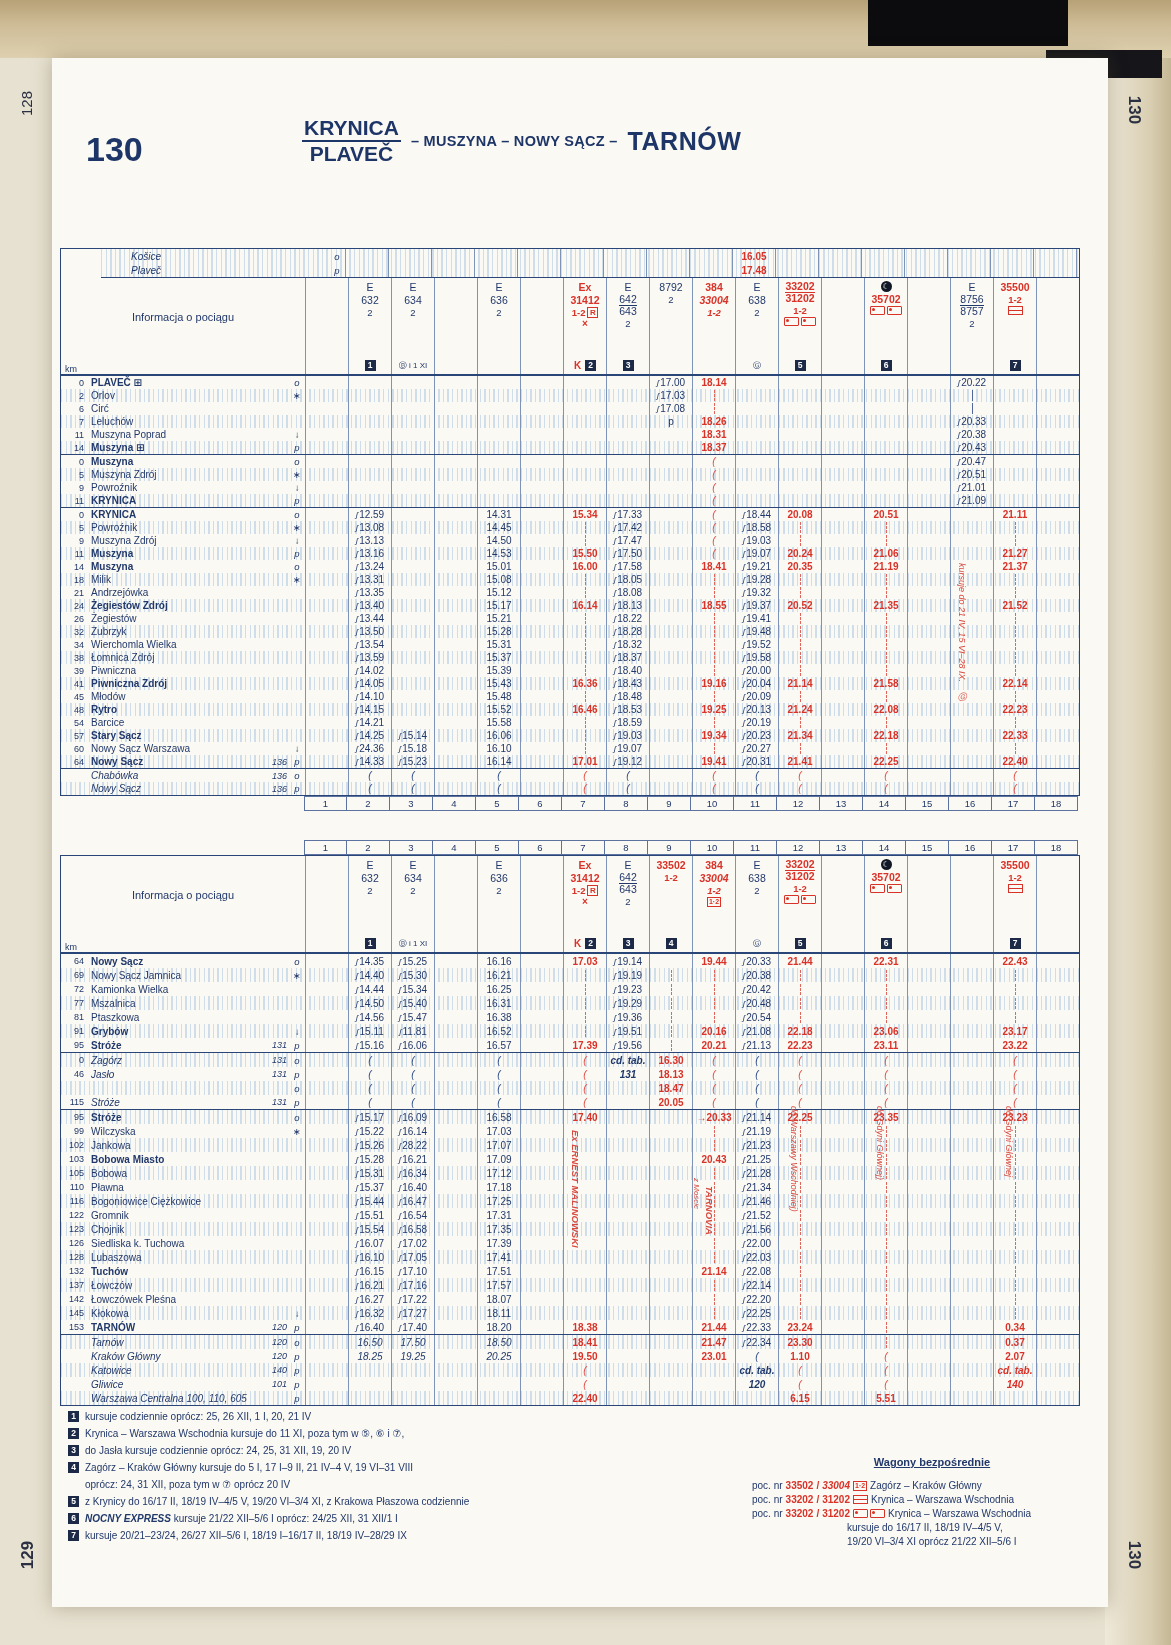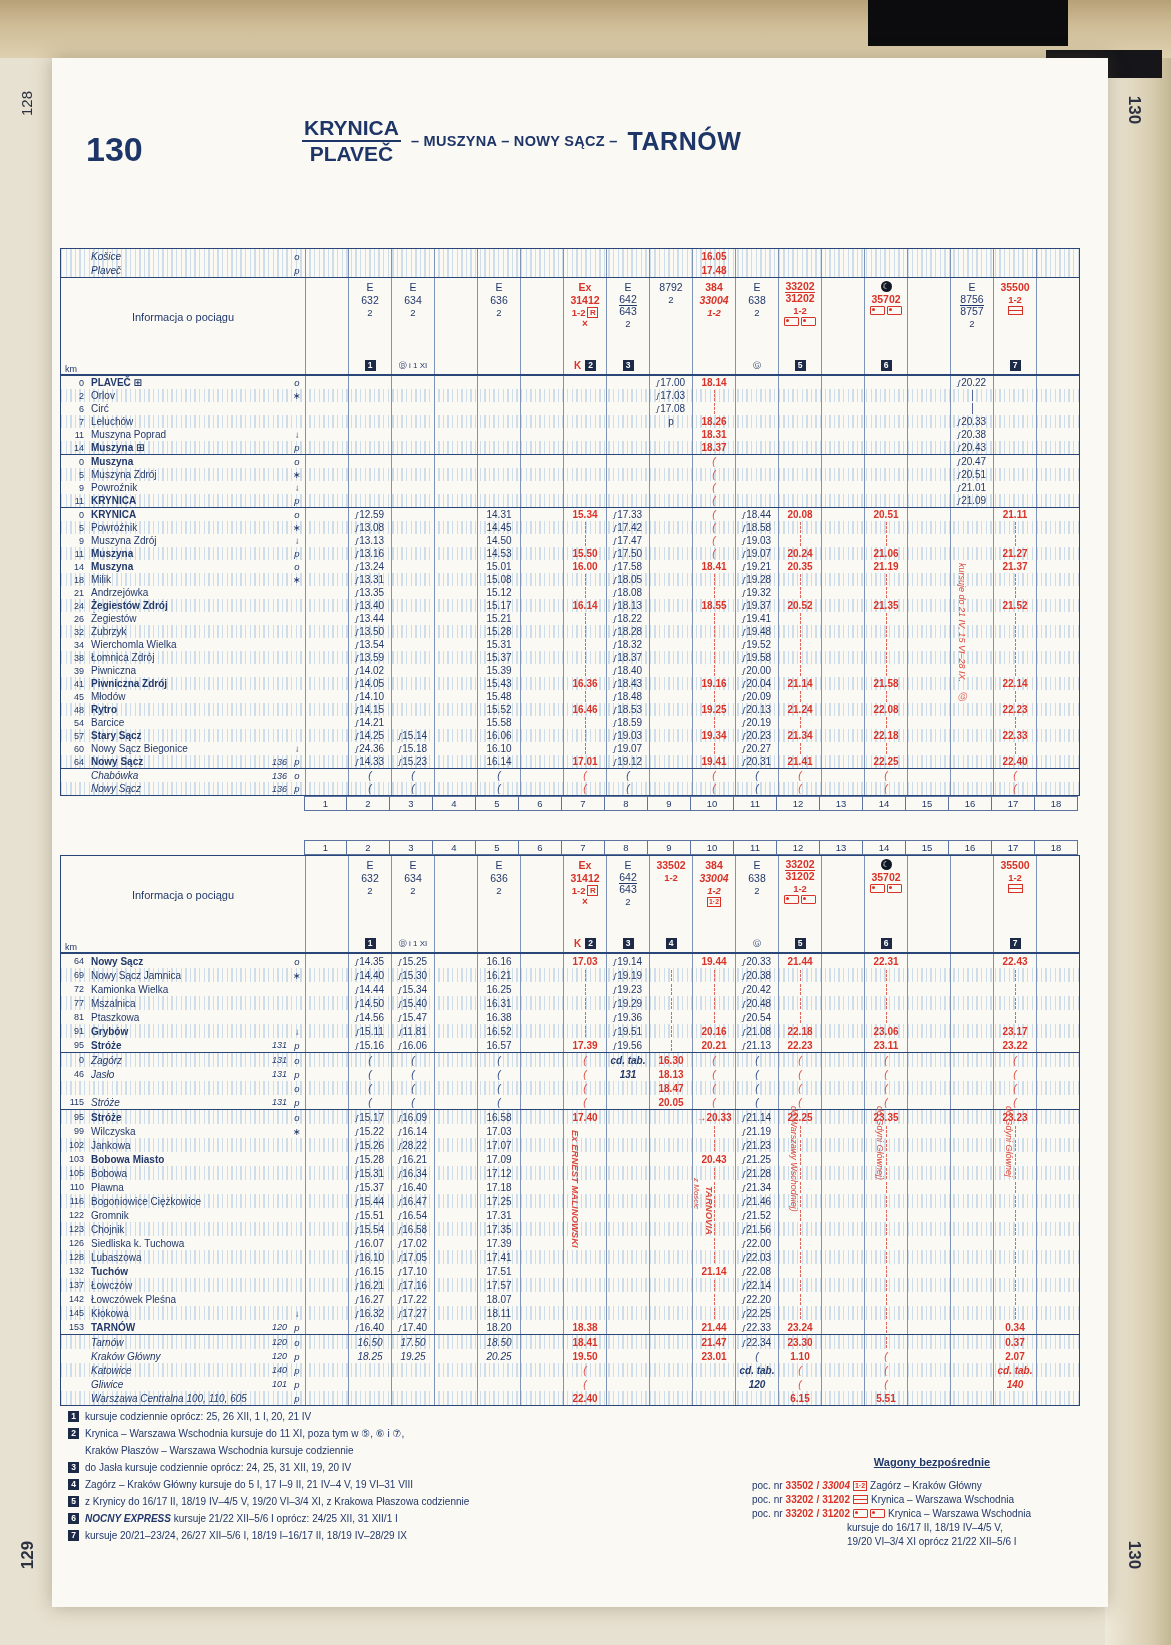--- a/index.html
+++ b/index.html
@@ -45,21 +45,21 @@
   .t-navy{color:#21386b;} .t-red{color:#d93228;font-weight:bold;}
   .t-navyi{color:#21386b;font-weight:bold;font-style:italic;}
   .t-redi{color:#d93228;font-weight:bold;font-style:italic;}
   .t-navyit{color:#21386b;font-style:italic;text-align:right;}
   .wv{color:#21386b;font-size:8px;font-style:italic;margin-right:1px;}
   .bar{display:inline-block;width:0;height:11px;border-left:1.3px dashed #e2655c;}
   .bar.navybar{border-left:1.2px solid #51679a;}
   .paren{font-size:10px;font-style:italic;} .paren.red{color:#e0524a;} .paren.navy{color:#33508b;}
 
   
-  .prerows{border-bottom:1.5px solid #2a4577;}
+  .prerows{border-bottom:1.5px solid #2a4577;margin-left:40px;}
   .prerows .r{height:14px;}
   .info{display:grid;grid-template-columns:26px 176px 26px 16px repeat(18,43px);height:78px;}
   .info .lbl{grid-column:1/5;display:flex;align-items:center;justify-content:center;font-size:11px;color:#21386b;}
   .stack{display:flex;flex-direction:column;align-items:center;justify-content:flex-start;
          border-left:1px solid #7e93b8;height:100%;padding-top:3px;font-size:10.5px;color:#21386b;gap:1px;}
   .stack .topE{font-size:10.5px;} .stack .redtx{color:#d93228;font-weight:bold;}
   .stack .reditx{color:#d93228;font-weight:bold;font-style:italic;}
   .fracn{display:flex;flex-direction:column;align-items:center;line-height:1.05;}
   .fracn .u{border-bottom:1px solid #21386b;}
   .fracn.redf .u{border-bottom-color:#d93228;}
@@ -1440,21 +1440,21 @@
           </div>
           <div class="c"></div>
           <div class="c"></div>
           <div class="c">
             <span class="t-red">22.33</span>
           </div>
           <div class="c"></div>
         </div>
         <div class="r">
           <div class="c km">60</div>
-          <div class="c nm">Nowy Sącz Biegonice</div>
+          <div class="c nm">Nowy Sącz Warszawa</div>
           <div class="c rf it"></div>
           <div class="c mkk">↓</div>
           <div class="c"></div>
           <div class="c">
             <span class="wv">ʃ</span>
             <span class="t-navy">24.36</span>
           </div>
           <div class="c">
             <span class="wv">ʃ</span>
             <span class="t-navy">15.18</span>
@@ -3233,29 +3233,29 @@
   <div class="footnotes" id="footnotes">
       <div class="fn">
         <span class="sq">1</span>
         <span>kursuje codziennie oprócz: 25, 26 XII, 1 I, 20, 21 IV</span>
       </div>
       <div class="fn">
         <span class="sq">2</span>
         <span>Krynica – Warszawa Wschodnia kursuje do 11 XI, poza tym w ⑤, ⑥ i ⑦,</span>
       </div>
       <div class="fn">
-        <span class="cont">Kraków Płaszów – Warszawa Wschodnia kursuje codziennie</span>
-      </div>
-      <div class="fn">
         <span class="sq">3</span>
         <span>do Jasła kursuje codziennie oprócz: 24, 25, 31 XII, 19, 20 IV</span>
       </div>
       <div class="fn">
         <span class="sq">4</span>
         <span>Zagórz – Kraków Główny kursuje do 5 I, 17 I–9 II, 21 IV–4 V, 19 VI–31 VIII</span>
+      </div>
+      <div class="fn">
+        <span class="cont">oprócz: 24, 31 XII, poza tym w ⑦ oprócz 20 IV</span>
       </div>
       <div class="fn">
         <span class="sq">5</span>
         <span>z Krynicy do 16/17 II, 18/19 IV–4/5 V, 19/20 VI–3/4 XI, z Krakowa Płaszowa codziennie</span>
       </div>
       <div class="fn">
         <span class="sq">6</span>
         <span><span class="bp">NOCNY EXPRESS </span>kursuje 21/22 XII–5/6 I oprócz: 24/25 XII, 31 XII/1 I</span>
       </div>
       <div class="fn">

